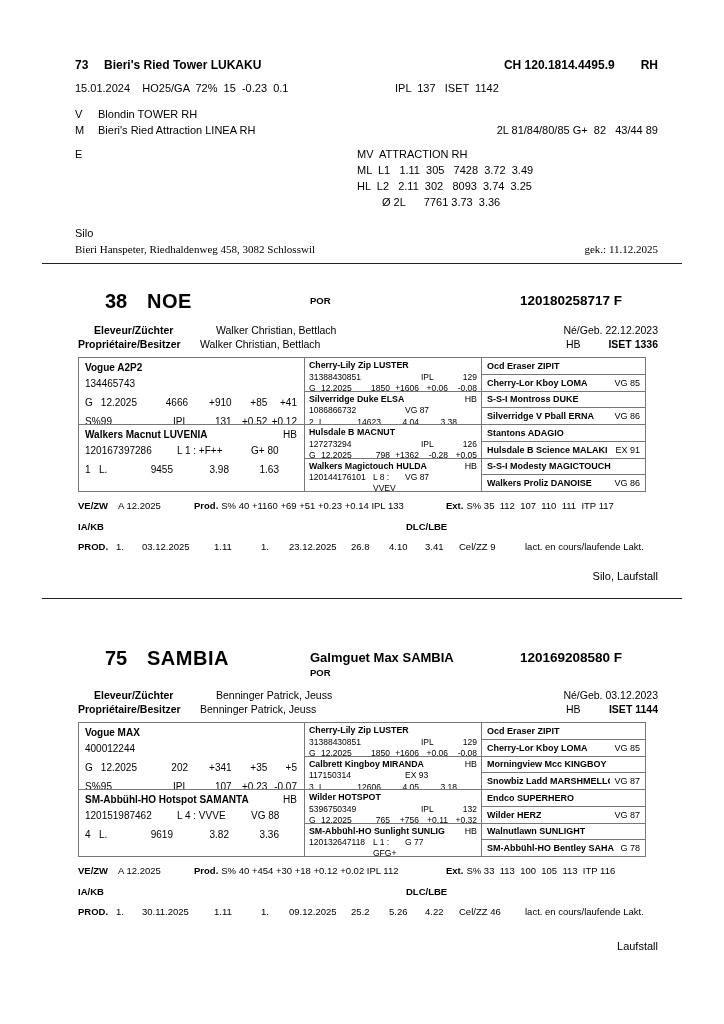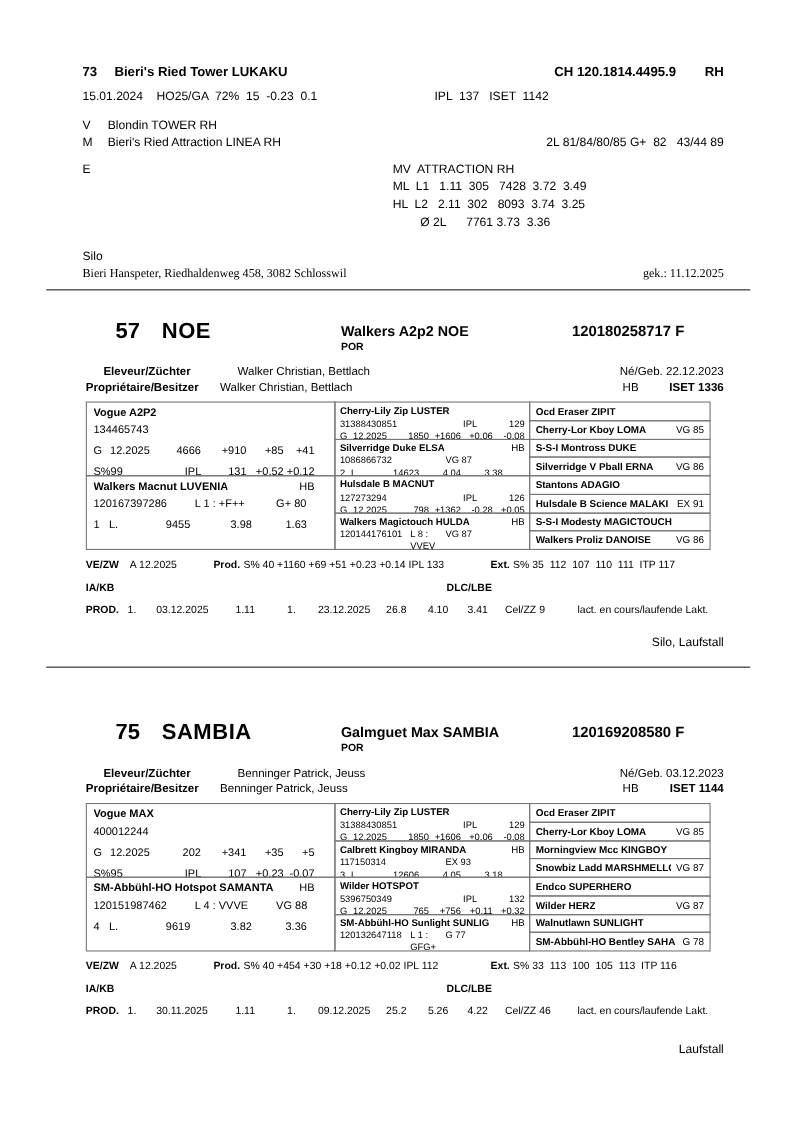--- a/index.html
+++ b/index.html
@@ -52,21 +52,21 @@
   .bright.r2 .hb { margin-left:38px; }
   .bright.r2 .iset { margin-left:auto; font-weight:bold; }
 
   
   .ped { margin-left:78px; margin-top:6px; display:flex; height:135px; }
   .col { display:flex; flex-direction:column; }
   .col + .col { margin-left:-1px; }
   .col1 { width:227px; }
   .col2 { width:178px; }
   .col3 { width:165px; }
-  .cell { flex:1; border:1px solid #777; padding:3px 18px 2px 6px; overflow:hidden; }
+  .cell { flex:1; border:1px solid #777; padding:3px 7px 2px 6px; overflow:hidden; }
   .cell + .cell { margin-top:-1px; }
   .nmrow { display:flex; white-space:nowrap; }
   .nm { font-weight:bold; overflow:hidden; }
   .hbtag { margin-left:auto; padding-left:4px; }
 
   .col1 .cell { font-size:10px; line-height:13px; }
   .col1 .idrow { margin-top:3px; }
   .col1 .trow { display:flex; margin-top:6px; }
   .s1 { width:16px; } .s2 { width:50px; }
   .s3 { width:38px; text-align:right; } .s4 { width:44px; text-align:right; }
@@ -157,25 +157,24 @@
     <div class="addr">
       <span>Bieri Hanspeter, Riedhaldenweg 458, 3082 Schlosswil</span>
       <span class="gek">gek.: 11.12.2025</span>
     </div>
   </section>
   <hr class="rule">
 
   <section>
     <div class="ehead h74">
       <div class="eleft">
-        <span class="enum">57</span>
+        <span class="enum">38</span>
         <span class="ename">NOE</span>
       </div>
       <div class="emid">
-        <div class="efull">Walkers A2p2 NOE</div>
         <div class="epor">POR</div>
       </div>
       <div class="eid">120180258717 F</div>
     </div>
     <div class="brow brow1">
       <span class="blabel">Eleveur/Züchter</span>
       <span class="bval">Walker Christian, Bettlach</span>
       <span class="bright r1">Né/Geb. 22.12.2023</span>
     </div>
     <div class="brow">

